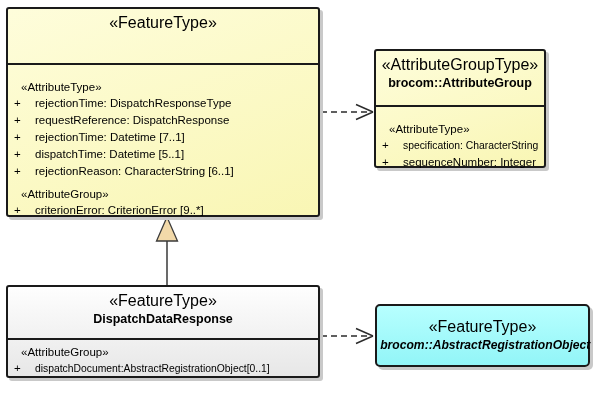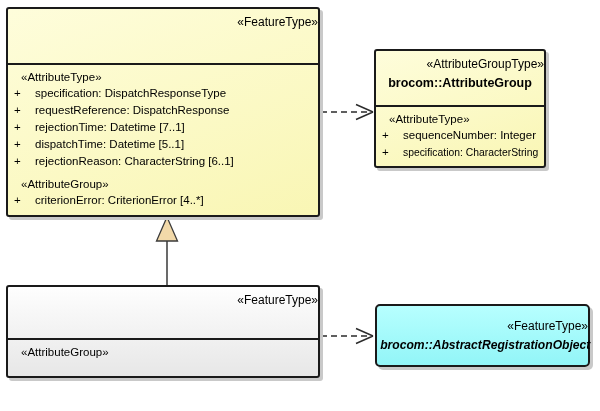--- a/index.html
+++ b/index.html
@@ -11,24 +11,24 @@
   .uml-box {
     position:absolute; box-sizing:border-box;
     border:2px solid #1a1a1a; border-radius:3px;
     box-shadow:3px 3px 0 #c9c9c9;
   }
   .fill-yellow { background:linear-gradient(160deg,#fefddb 0%,#f9f6b4 100%); }
   .fill-neutral { background:linear-gradient(180deg,#fefefe 0%,#e7e7e7 100%); }
   .fill-cyan { background:linear-gradient(180deg,#b7ffff 0%,#92f5f7 100%); border-radius:5px; }
   .box-header { border-bottom:2px solid #1a1a1a; text-align:center; padding-top:6px; }
   .box-header.no-divider { border-bottom:none; display:flex; flex-direction:column; justify-content:center; height:100%; padding-top:0; }
-  .stereotype { font-size:12px; line-height:15px;text-align:right; }
+  .stereotype { font-size:16px; line-height:15px; }
   .class-name { font-size:12.5px; font-weight:bold; line-height:16px; margin-top:3px; white-space:nowrap; }
   .class-name.italic { font-style:italic; }
-  .box-body { padding-top:4px; }
+  .box-body { padding-top:14px; }
   .section-label { font-size:11.5px; padding-left:13px; height:16px; line-height:16px; white-space:nowrap; }
   .section-label.gap { margin-top:6px; }
   .attr-row { font-size:11.5px; height:17px; line-height:17px; padding-left:6px; white-space:nowrap; }
   .vis { display:inline-block; width:21px; }
   .attr-text { display:inline-block; }
   .condensed { transform:scaleX(0.90); transform-origin:0 50%; }
   .condensed-slight { transform:scaleX(0.97); transform-origin:50% 50%; }
 </style>
 </head>
 <body>
@@ -53,63 +53,67 @@
     </g>
   </svg>
 
   <div class="uml-box fill-yellow" style="left:6px; top:7px; width:314px; height:210px;">
     <div class="box-header" style="height:48px;">
       <div class="stereotype">«FeatureType»</div>
     </div>
     <div class="box-body">
       <div class="section-label">«AttributeType»</div>
       <div class="attr-row">
-        <span class="vis">+</span><span class="attr-text">specification: DispatchResponseType</span>
+        <span class="vis">+</span><span class="attr-text">rejectionTime: DispatchResponseType</span>
       </div>
       <div class="attr-row">
         <span class="vis">+</span><span class="attr-text">requestReference: DispatchResponse</span>
       </div>
       <div class="attr-row">
         <span class="vis">+</span><span class="attr-text">rejectionTime: Datetime [7..1]</span>
       </div>
       <div class="attr-row">
         <span class="vis">+</span><span class="attr-text">dispatchTime: Datetime [5..1]</span>
       </div>
       <div class="attr-row">
         <span class="vis">+</span><span class="attr-text">rejectionReason: CharacterString [6..1]</span>
       </div>
       <div class="section-label gap">«AttributeGroup»</div>
       <div class="attr-row">
-        <span class="vis">+</span><span class="attr-text">criterionError: CriterionError [4..*]</span>
+        <span class="vis">+</span><span class="attr-text">criterionError: CriterionError [9..*]</span>
       </div>
     </div>
   </div>
 
   <div class="uml-box fill-yellow" style="left:374px; top:49px; width:172px; height:119px;">
     <div class="box-header" style="height:48px;">
       <div class="stereotype">«AttributeGroupType»</div>
       <div class="class-name">brocom::AttributeGroup</div>
     </div>
     <div class="box-body">
       <div class="section-label">«AttributeType»</div>
       <div class="attr-row">
-        <span class="vis">+</span><span class="attr-text">sequenceNumber: Integer</span>
+        <span class="vis">+</span><span class="attr-text condensed">specification: CharacterString</span>
       </div>
       <div class="attr-row">
-        <span class="vis">+</span><span class="attr-text condensed">specification: CharacterString</span>
+        <span class="vis">+</span><span class="attr-text">sequenceNumber: Integer</span>
       </div>
     </div>
   </div>
 
   <div class="uml-box fill-neutral" style="left:6px; top:285px; width:314px; height:93px;">
     <div class="box-header" style="height:45px;">
       <div class="stereotype">«FeatureType»</div>
+      <div class="class-name">DispatchDataResponse</div>
     </div>
     <div class="box-body" style="padding-top:4px;">
       <div class="section-label">«AttributeGroup»</div>
+      <div class="attr-row">
+        <span class="vis">+</span><span class="attr-text condensed">dispatchDocument:AbstractRegistrationObject[0..1]</span>
+      </div>
     </div>
   </div>
 
   <div class="uml-box fill-cyan" style="left:375px; top:304px; width:215px; height:63px;">
     <div class="box-header no-divider">
       <div class="stereotype">«FeatureType»</div>
       <div class="class-name italic condensed-slight">brocom::AbstractRegistrationObject</div>
     </div>
   </div>
 

